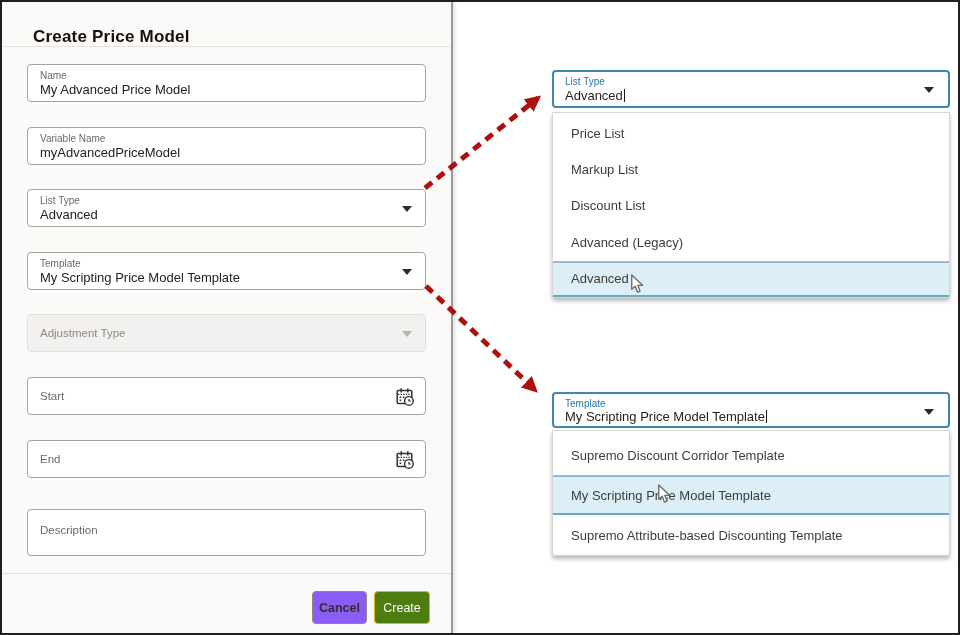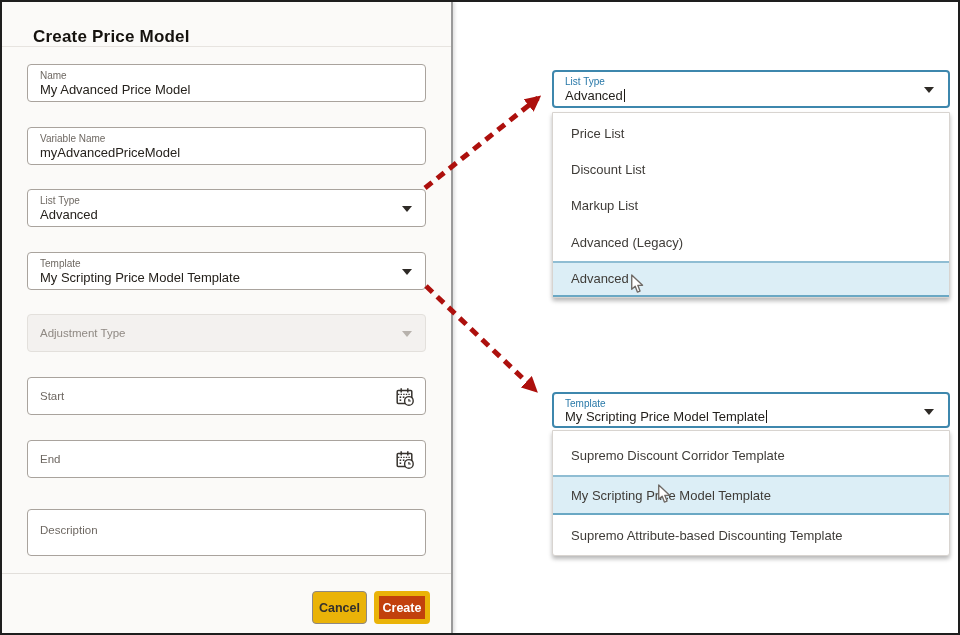--- a/index.html
+++ b/index.html
@@ -51,22 +51,22 @@
   .f-end{top:438px;text-decoration:underline;}  .f-desc{top:498px;height:47px;margin-top:9px;}
   .f-desc .clabel{line-height:normal;top:14px;}
   .dialog-footer-line{
     position:absolute;left:0;top:571px;width:100%;height:1px;background:#e2dfdb;
   }
   .btn{
     position:absolute;top:589px;height:33px;border-radius:4px;
     font-family:"Liberation Sans",sans-serif;font-size:12.5px;
     display:flex;align-items:center;justify-content:center;cursor:default;
   }
-  .btn-cancel{left:310px;width:55px;background:#eab308;border:1px solid #8e8884;color:#33302c;font-weight:bold;}
-  .btn-create{left:372px;width:56px;background:#c2410c;border:5px solid #eab308;color:#ffffff;font-weight:bold;}
+  .btn-cancel{left:310px;width:55px;background:#8b5cf6;border:1px solid #8e8884;color:#33302c;font-weight:bold;}
+  .btn-create{left:372px;width:56px;background:#4d7c0f;border:1px solid #eab308;color:#ffffff;font-weight:normal;}
   
   .combo{
     position:absolute;left:550px;width:398px;background:#fff;
     border:2px solid #3e87ad;border-radius:4px;
   }
   .combo .flabel{position:absolute;left:11px;top:4px;font-size:10px;color:#2878a8;}
   .combo .fvalue{position:absolute;left:11px;top:16px;font-size:13px;color:#211e1a;white-space:nowrap;}
   .combo .caret{right:14px;top:15px;}
   .combo1{top:68px;height:38px;}
   .combo2{top:390px;height:36px;}
@@ -174,22 +174,22 @@
   </div>
 
   <div class="combo combo1">
     <span class="flabel">List Type</span>
     <span class="fvalue"><span>Advanced</span><span class="tcaret"></span></span>
     <span class="caret"></span>
   </div>
 
   <div class="menu menu1">
     <div class="opt">Price List</div>
+    <div class="opt">Markup List</div>
     <div class="opt">Discount List</div>
-    <div class="opt">Markup List</div>
     <div class="opt">Advanced (Legacy)</div>
     <div class="opt hl">Advanced</div>
   </div>
 
   <div class="combo combo2">
     <span class="flabel">Template</span>
     <span class="fvalue"><span>My Scripting Price Model Template</span><span class="tcaret"></span></span>
     <span class="caret"></span>
   </div>
 

